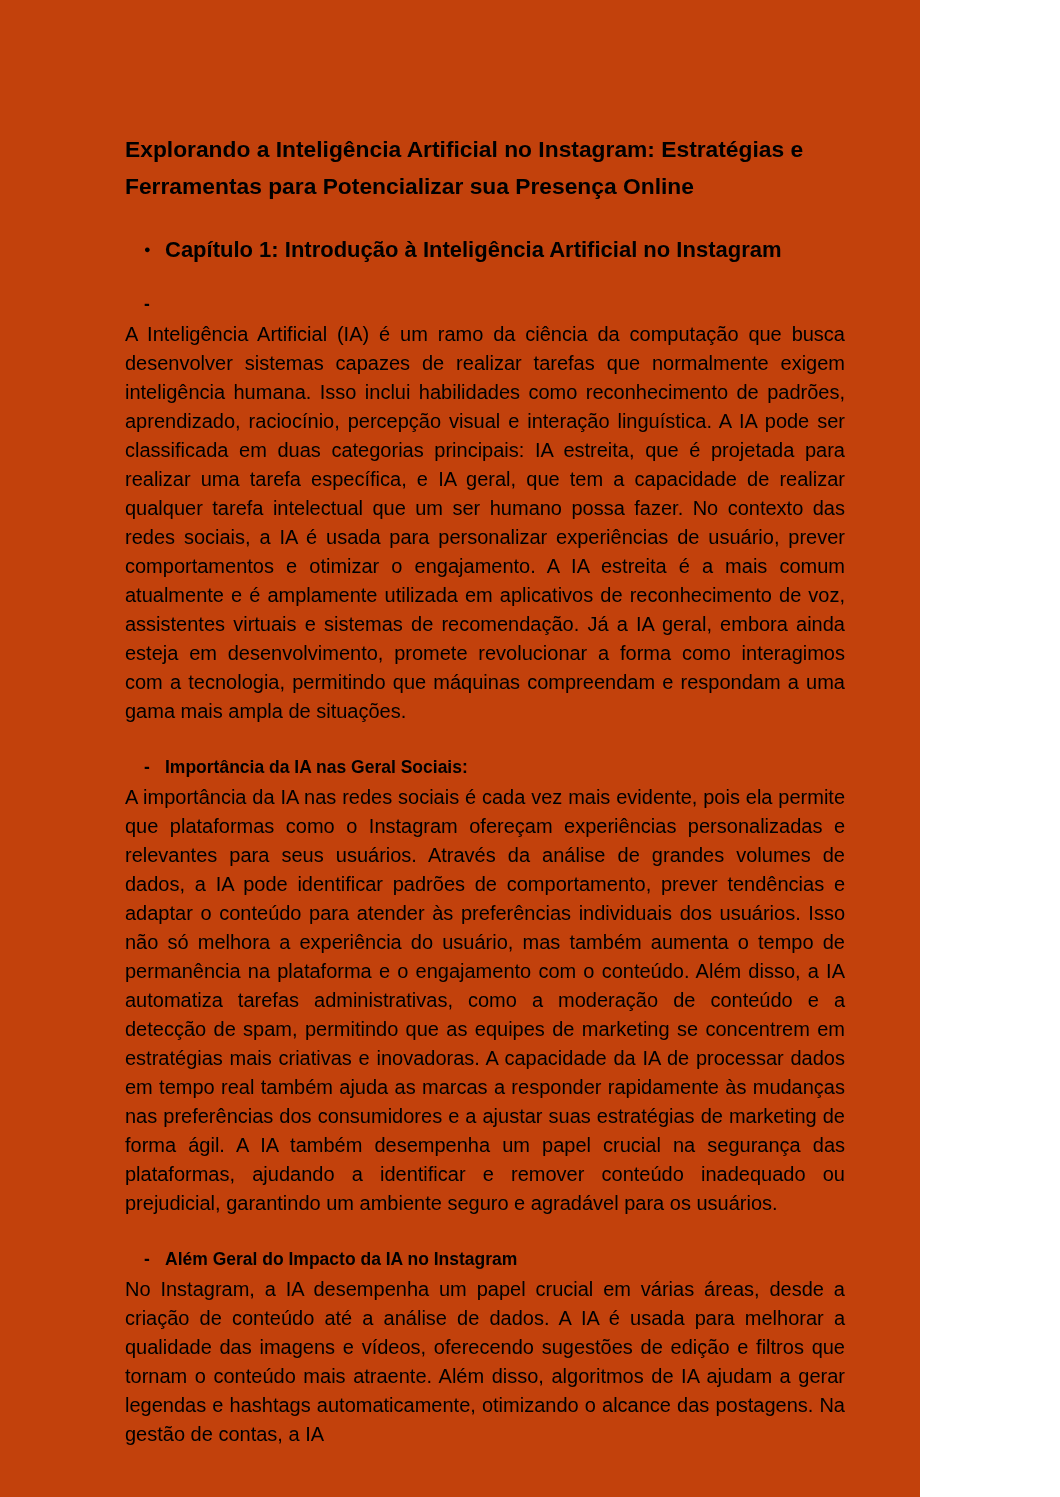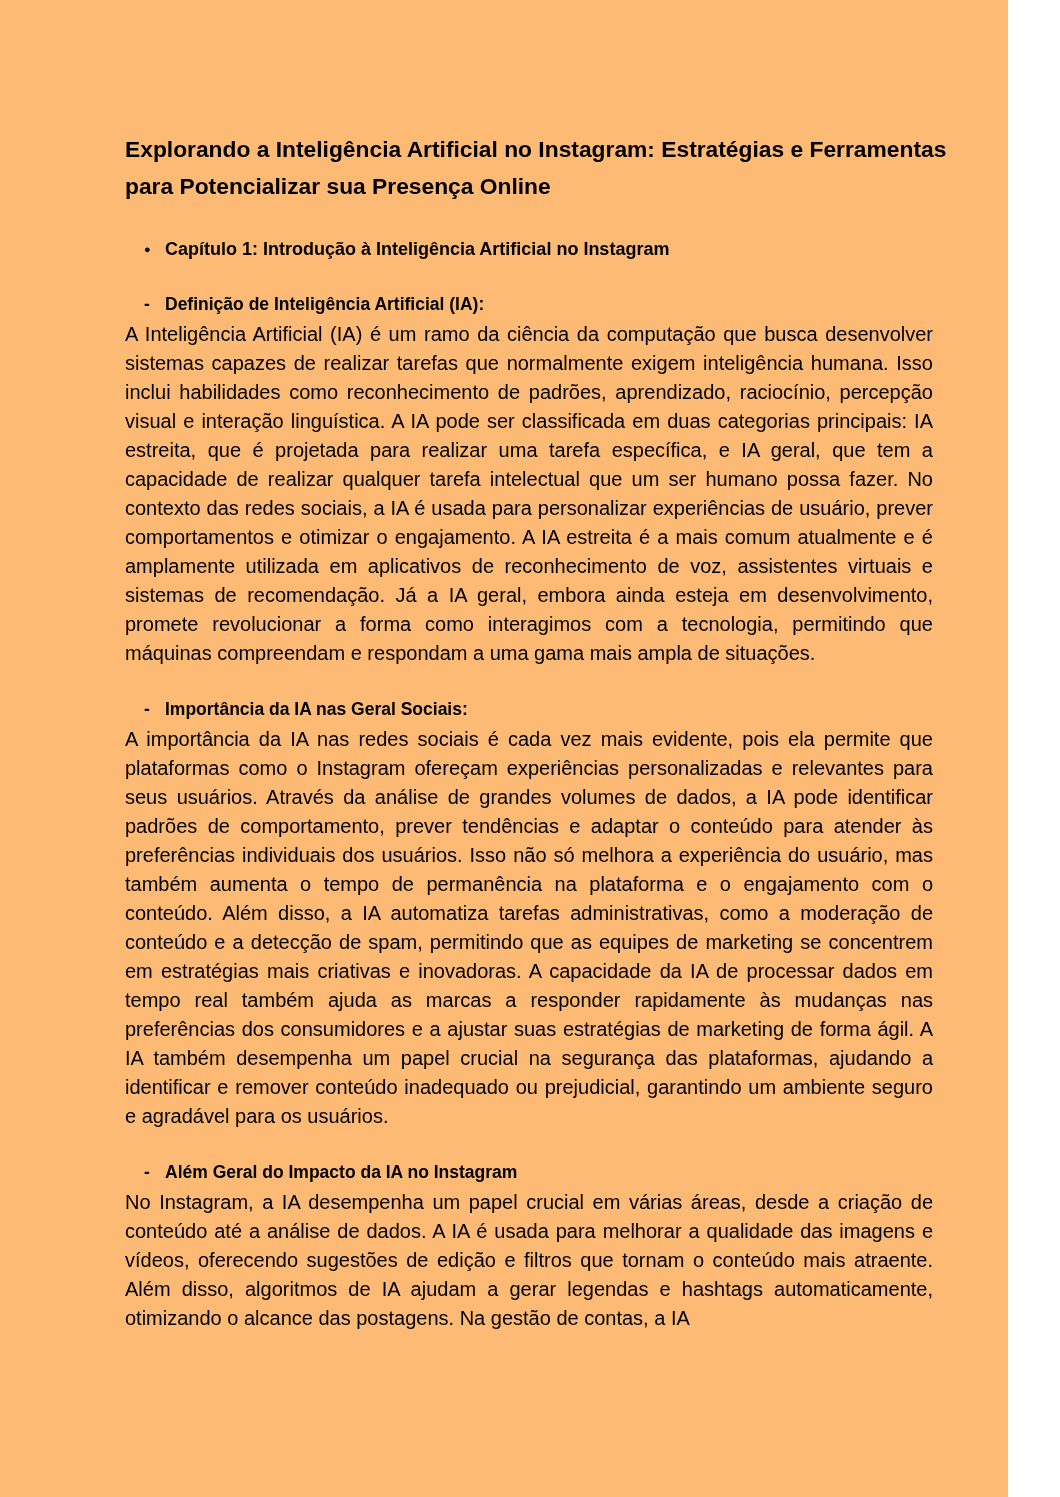--- a/index.html
+++ b/index.html
@@ -3,23 +3,23 @@
 <meta charset="utf-8">
 <style>
   html, body {
     margin: 0;
     padding: 0;
     background: #ffffff;
   }
   .page {
     position: relative;
     box-sizing: border-box;
-    width: 1008px;
+    width: 920px;
     height: 1497px;
-    background: #fdba74;
+    background: #c2410c;
     color: #000000;
     font-family: "Liberation Sans", "DejaVu Sans", sans-serif;
     padding: 131px 59px 40px 125px;
     overflow: hidden;
   }
   .doc-title {
     margin: 0;
     font-size: 22.8px;
     line-height: 37px;
     font-weight: bold;
@@ -32,21 +32,21 @@
     padding-left: 19px;
   }
   .chapter-bullet {
     flex: 0 0 21px;
     width: 21px;
     font-size: 11px;
     line-height: 27px;
   }
   .chapter-label {
     margin: 0;
-    font-size: 18px;
+    font-size: 22px;
     line-height: 27px;
     font-weight: bold;
   }
   .section {
     margin-top: 30px;
   }
   .sub-row {
     display: flex;
     align-items: flex-start;
     padding-left: 19px;
@@ -79,21 +79,20 @@
   <h1 class="doc-title">Explorando a Inteligência Artificial no Instagram: Estratégias e Ferramentas para Potencializar sua Presença Online</h1>
 
   <div class="chapter-row">
     <span class="chapter-bullet">●</span>
     <h2 class="chapter-label">Capítulo 1: Introdução à Inteligência Artificial no Instagram</h2>
   </div>
 
   <section class="section">
     <div class="sub-row">
       <span class="sub-marker">-</span>
-      <h3 class="sub-heading">Definição de Inteligência Artificial (IA):</h3>
     </div>
     <p class="body-text">A Inteligência Artificial (IA) é um ramo da ciência da computação que busca desenvolver sistemas capazes de realizar tarefas que normalmente exigem inteligência humana. Isso inclui habilidades como reconhecimento de padrões, aprendizado, raciocínio, percepção visual e interação linguística. A IA pode ser classificada em duas categorias principais: IA estreita, que é projetada para realizar uma tarefa específica, e IA geral, que tem a capacidade de realizar qualquer tarefa intelectual que um ser humano possa fazer. No contexto das redes sociais, a IA é usada para personalizar experiências de usuário, prever comportamentos e otimizar o engajamento. A IA estreita é a mais comum atualmente e é amplamente utilizada em aplicativos de reconhecimento de voz, assistentes virtuais e sistemas de recomendação. Já a IA geral, embora ainda esteja em desenvolvimento, promete revolucionar a forma como interagimos com a tecnologia, permitindo que máquinas compreendam e respondam a uma gama mais ampla de situações.</p>
   </section>
 
   <section class="section">
     <div class="sub-row">
       <span class="sub-marker">-</span>
       <h3 class="sub-heading">Importância da IA nas Geral Sociais:</h3>
     </div>
     <p class="body-text">A importância da IA nas redes sociais é cada vez mais evidente, pois ela permite que plataformas como o Instagram ofereçam experiências personalizadas e relevantes para seus usuários. Através da análise de grandes volumes de dados, a IA pode identificar padrões de comportamento, prever tendências e adaptar o conteúdo para atender às preferências individuais dos usuários. Isso não só melhora a experiência do usuário, mas também aumenta o tempo de permanência na plataforma e o engajamento com o conteúdo. Além disso, a IA automatiza tarefas administrativas, como a moderação de conteúdo e a detecção de spam, permitindo que as equipes de marketing se concentrem em estratégias mais criativas e inovadoras. A capacidade da IA de processar dados em tempo real também ajuda as marcas a responder rapidamente às mudanças nas preferências dos consumidores e a ajustar suas estratégias de marketing de forma ágil. A IA também desempenha um papel crucial na segurança das plataformas, ajudando a identificar e remover conteúdo inadequado ou prejudicial, garantindo um ambiente seguro e agradável para os usuários.</p>

